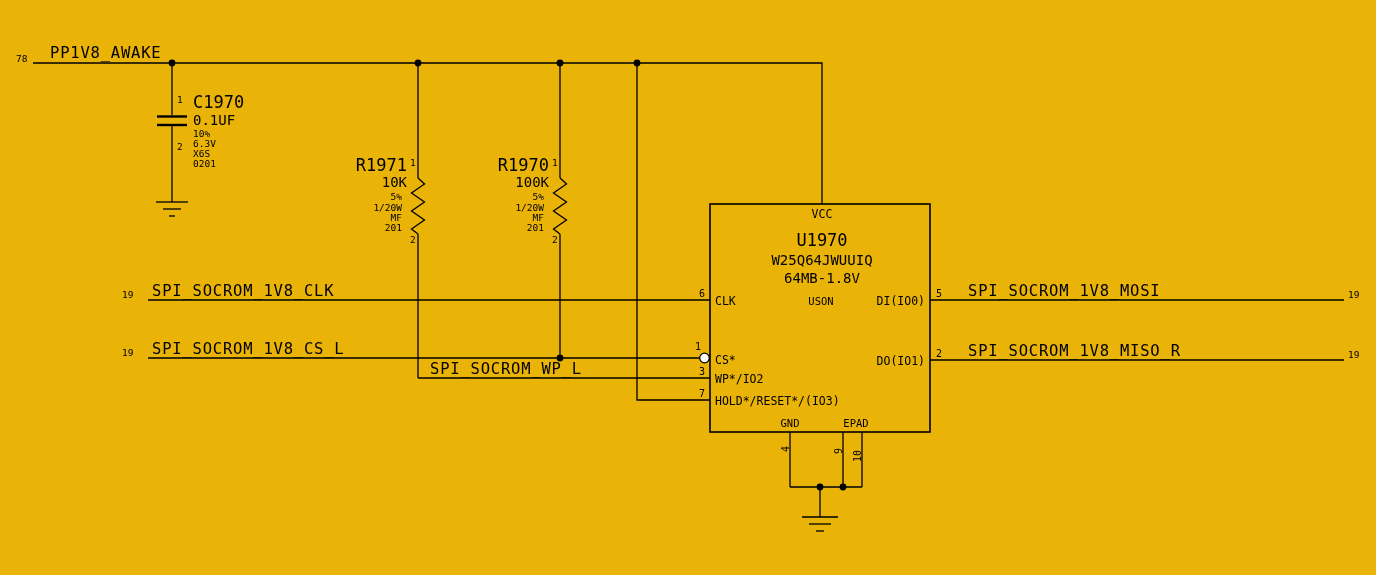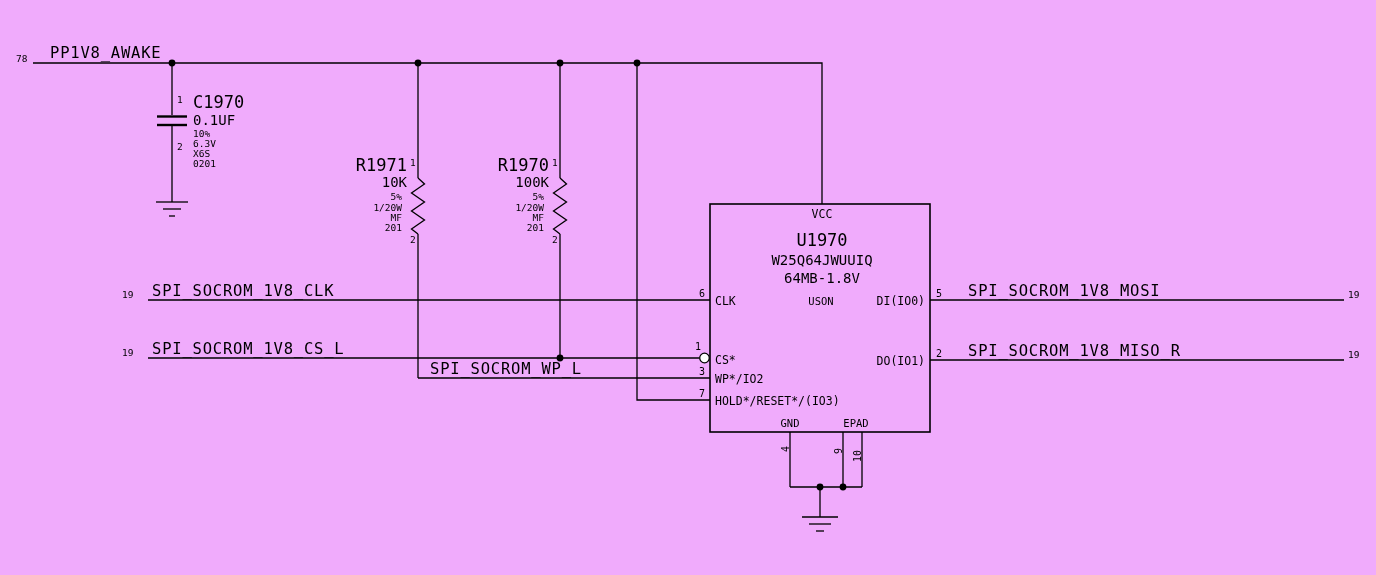--- a/index.html
+++ b/index.html
@@ -1,17 +1,17 @@
 <!DOCTYPE html>
 <html><head>
 <meta charset="utf-8">
 <style>
   * { margin:0; padding:0; box-sizing:border-box; }
   html,body { background:#ffffff; }
-  .page { position:relative; width:1376px; height:575px; background:#f0abfc; overflow:hidden; }
+  .page { position:relative; width:1376px; height:575px; background:#eab308; overflow:hidden; }
   svg text { font-family:"DejaVu Sans Mono", monospace; fill:#000000; }
   .w   { fill:none; stroke:#000000; stroke-width:1.3; }
   .wt  { fill:none; stroke:#000000; stroke-width:2.4; }
   .box { fill:none; stroke:#000000; stroke-width:1.6; }
   .dot { fill:#000000; stroke:none; }
   .bubble { fill:#ffffff; stroke:#000000; stroke-width:1.3; }
   .t-lg   { font-size:17px; }
   .t-md   { font-size:14px; }
   .t-net  { font-size:15.5px; letter-spacing:0.8px; }
   .t-sm   { font-size:9.5px; }

